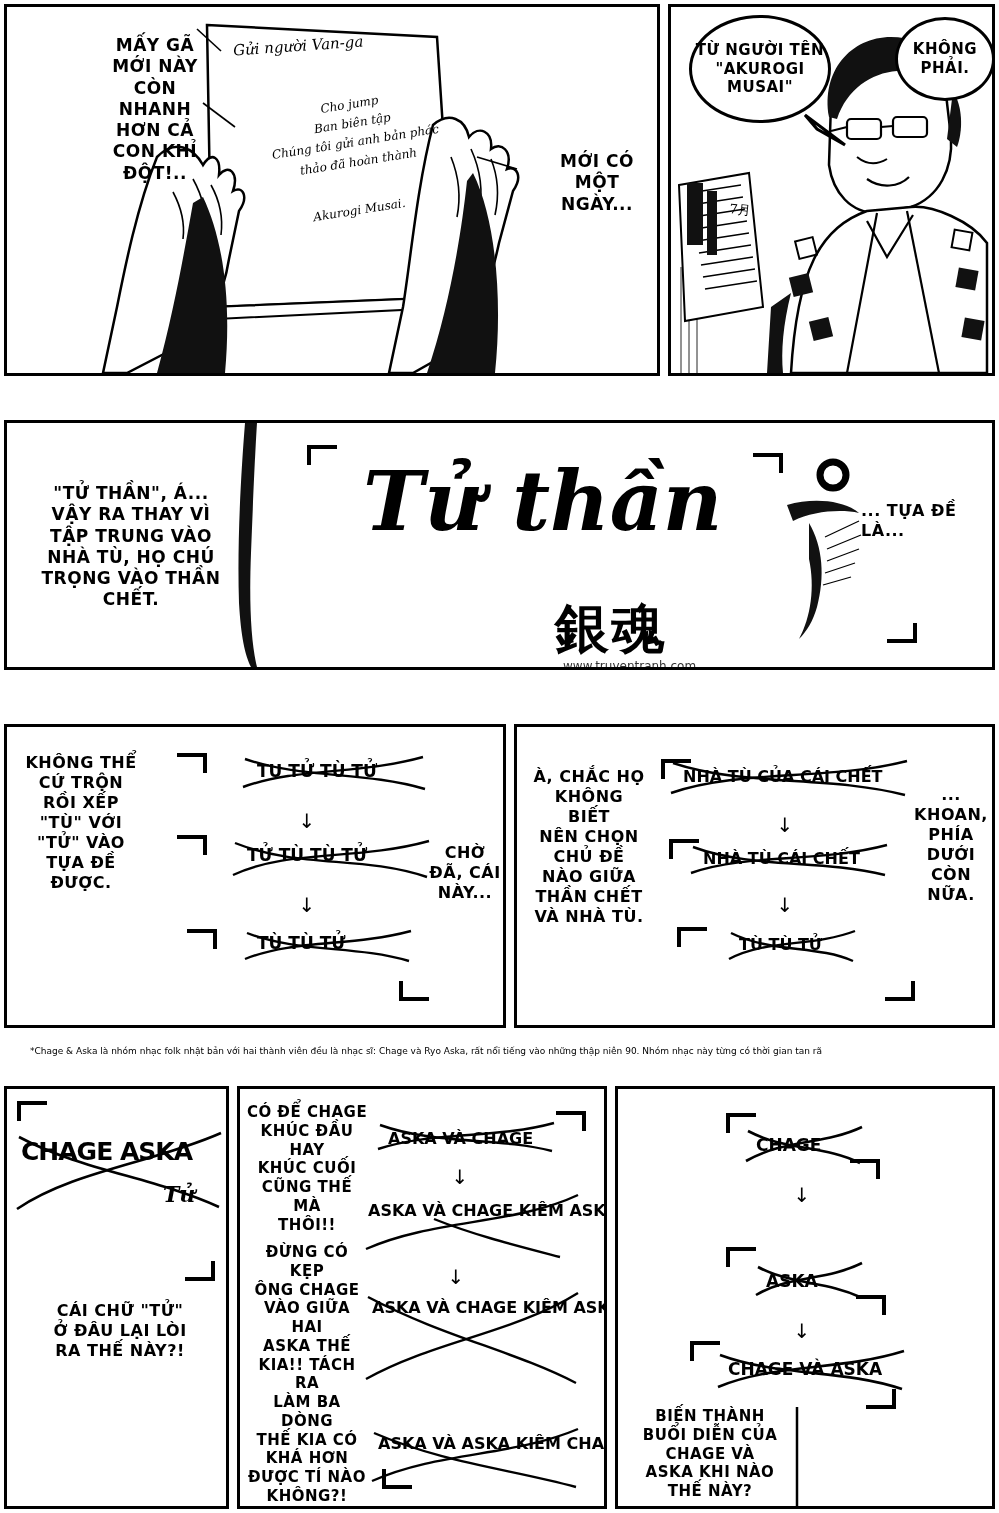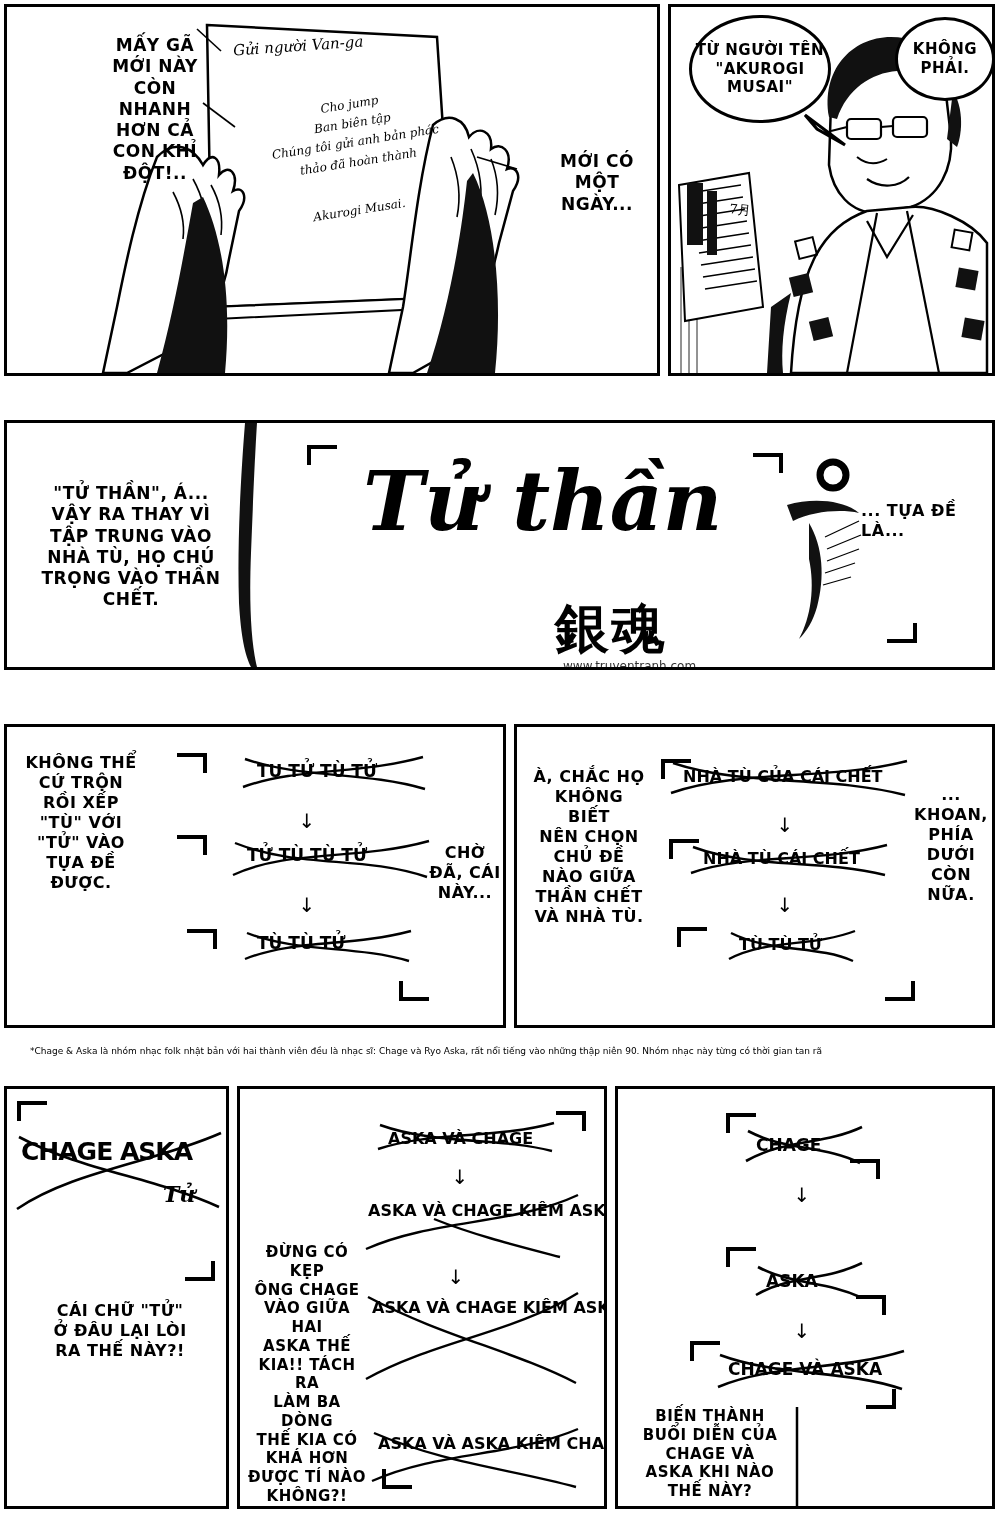--- a/index.html
+++ b/index.html
@@ -294,20 +294,25 @@
       <path d="M4 86 C60 48 140 40 208 10" fill="none" stroke="#000" stroke-width="2.6"></path>
       <path d="M6 14 C70 48 140 54 206 84" fill="none" stroke="#000" stroke-width="2.6"></path>
     </svg>
 
     <div class="txt vn" style="left:18px;top:212px;width:190px;font-size:16px;text-align:center;">CÁI CHỮ "TỬ"
 Ở ĐÂU LẠI LÒI
 RA THẾ NÀY?!</div>
   </div>
 
   <div class="panel" style="left:237px;top:1086px;width:370px;height:423px;overflow:hidden;">
+    <div class="txt vn" style="left:6px;top:14px;width:122px;font-size:15px;text-align:center;">CÓ ĐỂ CHAGE
+KHÚC ĐẦU HAY
+KHÚC CUỐI
+CŨNG THẾ MÀ
+THÔI!!</div>
     <div class="txt vn" style="left:6px;top:154px;width:122px;font-size:15px;text-align:center;">ĐỪNG CÓ KẸP
 ÔNG CHAGE
 VÀO GIỮA HAI
 ASKA THẾ
 KIA!! TÁCH RA
 LÀM BA DÒNG
 THẾ KIA CÓ
 KHÁ HƠN
 ĐƯỢC TÍ NÀO
 KHÔNG?!</div>

